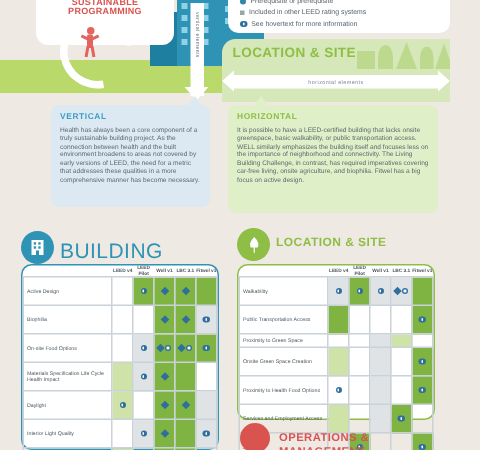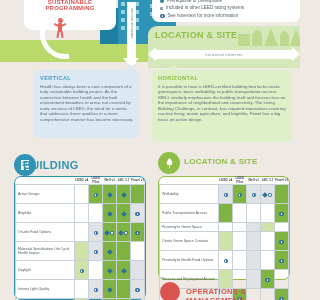--- a/index.html
+++ b/index.html
@@ -116,21 +116,21 @@
     border-left:6px solid transparent;border-right:6px solid transparent;border-bottom:8px solid #dff0c8;}
 
   
   .tblbox{position:absolute;background:#fff;box-sizing:border-box;}
   .tblA{left:14px;top:176px;width:132px;height:124px;border:1.2px solid #2e93b5;border-radius:7px;}
   .tblB{left:158px;top:176px;width:132px;height:104px;border:1.2px solid #8ebe45;border-radius:7px;}
 
   .badge{position:absolute;width:22px;height:22px;border-radius:50%;display:flex;align-items:center;justify-content:center;}
   .badgeA{left:14px;top:154px;background:#2e93b5;}
   .badgeB{left:158px;top:152px;background:#8ebe45;}
-  .secttlA{position:absolute;left:23px;top:159px;font-size:11px;font-weight:bold;color:#2e93b5;letter-spacing:.3px;}
+  .secttlA{position:absolute;left:40px;top:159px;font-size:14px;font-weight:normal;color:#2e93b5;letter-spacing:.3px;}
   .secttlB{position:absolute;left:184px;top:157px;font-size:8px;font-weight:bold;color:#8ebe45;letter-spacing:.3px;}
 
   table.g{border-collapse:collapse;width:100%;table-layout:fixed;}
   table.g td,table.g th{border:.5px solid #c9d2d8;padding:0;}
   .rowlab{font-size:3.5px;color:#4d5a62;line-height:4.2px;padding:1px 2px !important;text-align:left;}
   .colhd{font-size:3.2px;color:#46535b;font-weight:bold;line-height:3.6px;text-align:center;border:none !important;}
   .cell{height:8px;text-align:center;vertical-align:middle;}
   .cell.shade-g{background:#cfe3a8;}
   .cell.shade-gg{background:#7fb342;}
   .cell.shade-gray{background:#dfe3e6;}

